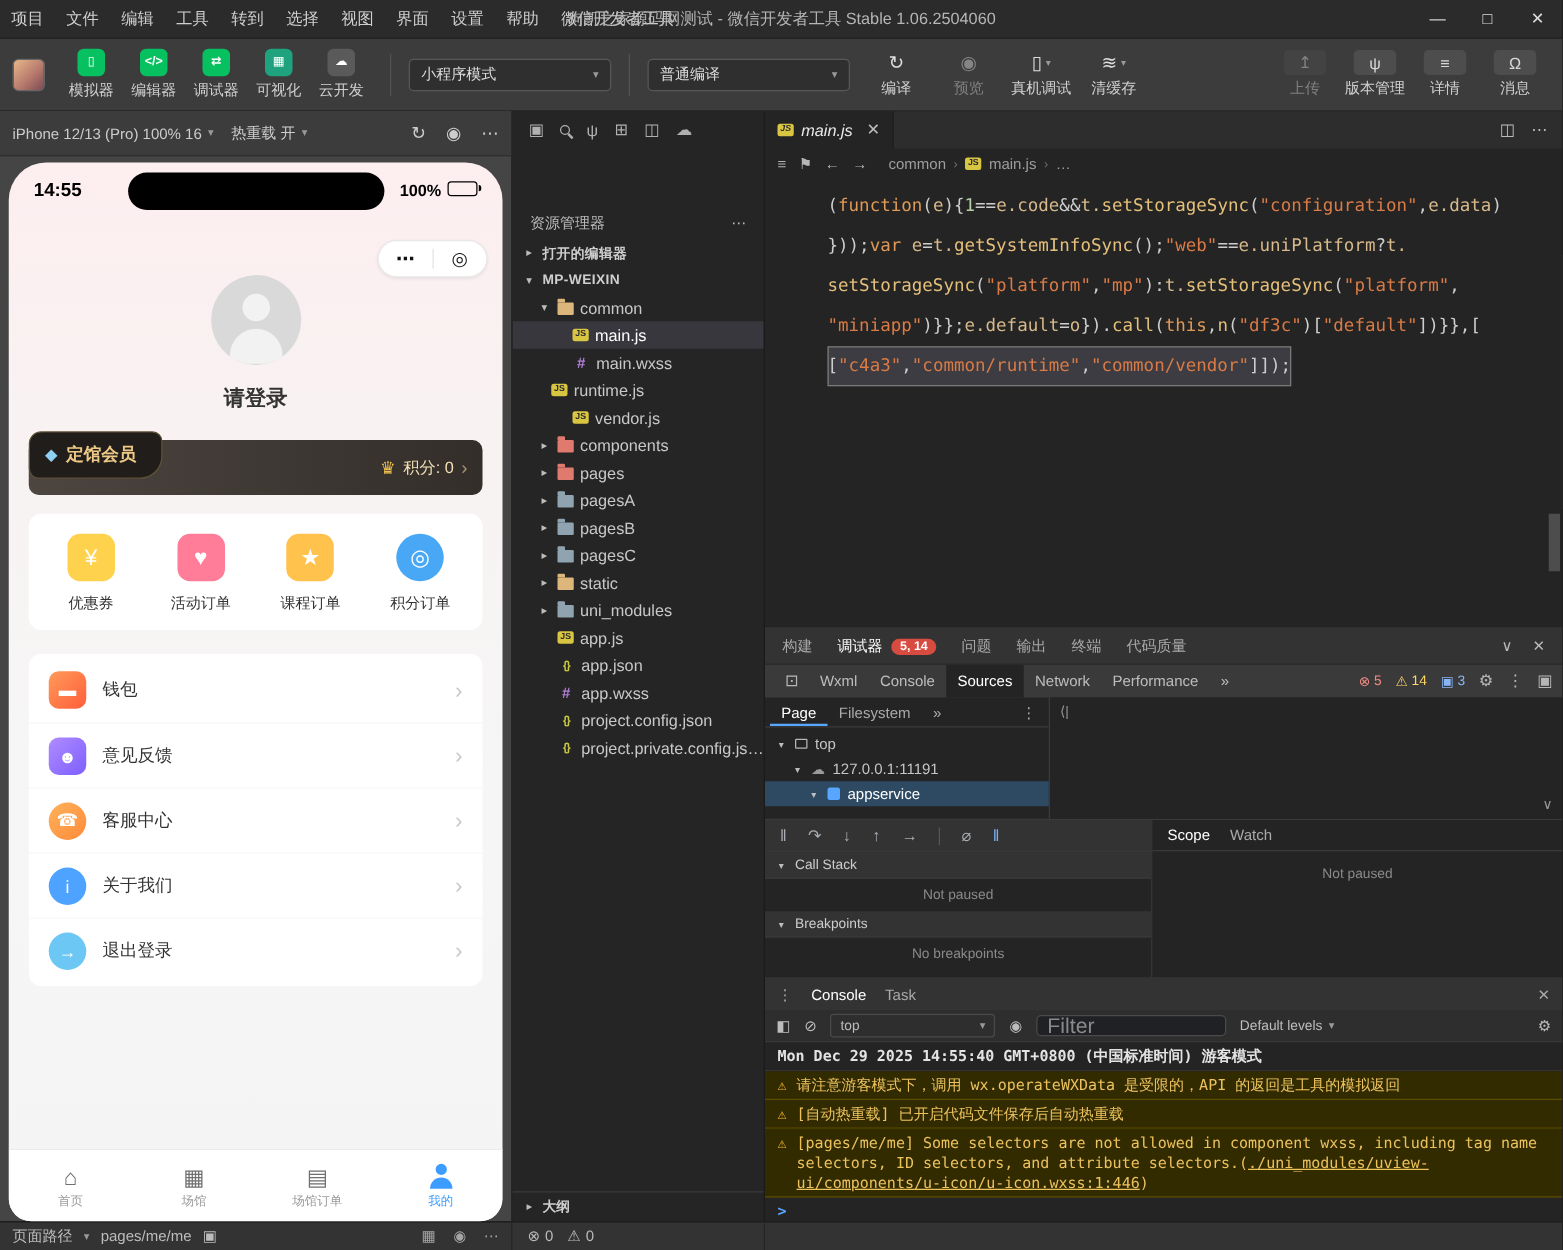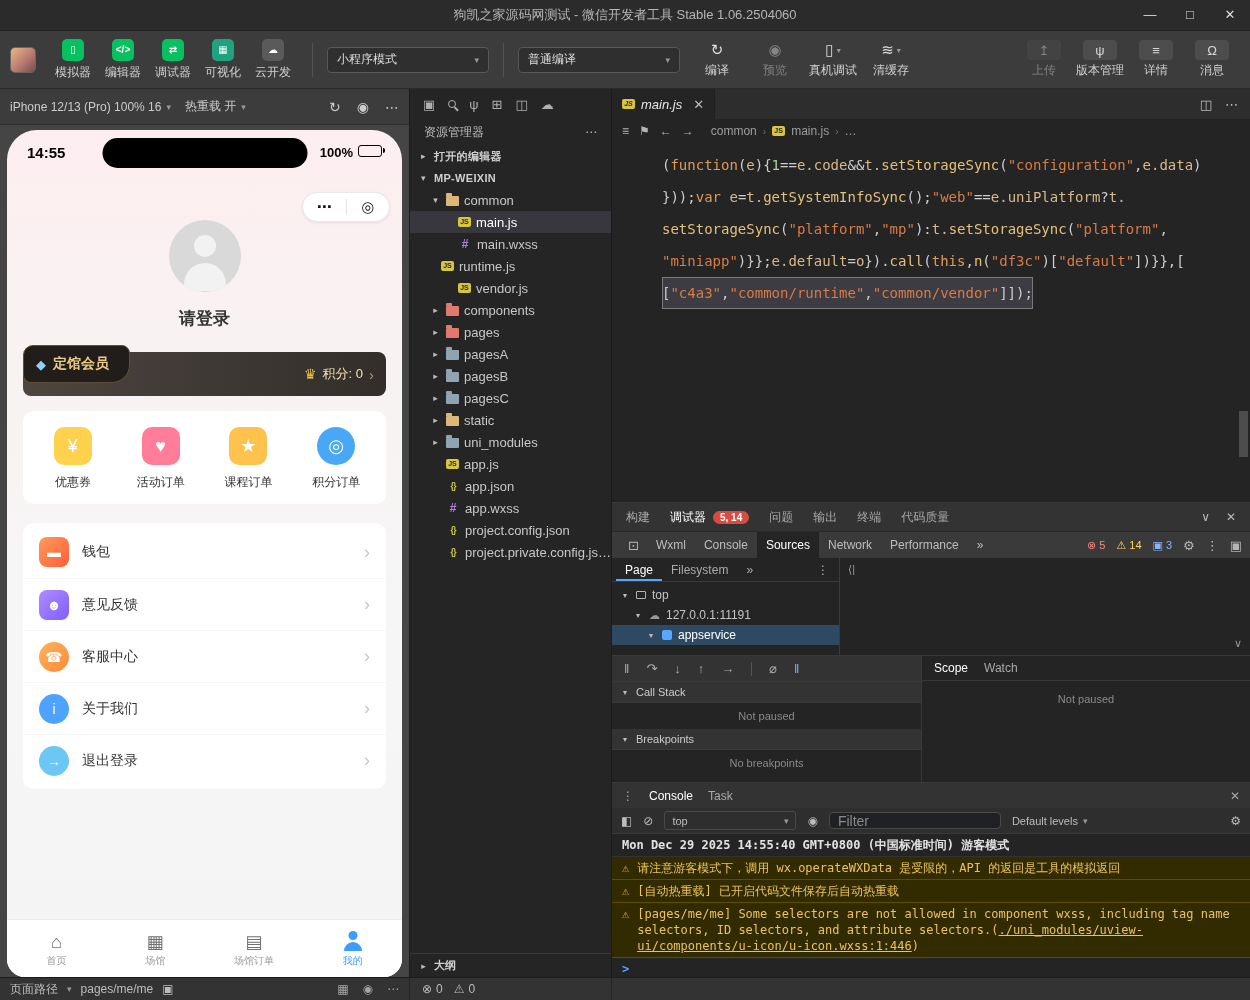--- a/index.html
+++ b/index.html
@@ -79,21 +79,21 @@
   .tab-item.active { color:#3c9cff; }
   .person-sm { position:relative; width:22px; height:20px; }
   .person-sm:before { content:""; position:absolute; top:0; left:50%; transform:translateX(-50%); width:9px; height:9px; border-radius:50%; background:#3c9cff; }
   .person-sm:after { content:""; position:absolute; bottom:0; left:50%; transform:translateX(-50%); width:18px; height:9px; border-radius:9px 9px 0 0; background:#3c9cff; }
 
   
   .explorer { flex:0 0 202px; background:#252526; display:flex; flex-direction:column; border-right:1px solid #1b1b1b; overflow:hidden; }
   .activity-row { flex:0 0 30px; display:flex; align-items:center; gap:13px; padding:0 13px; color:#b0b0b0; font-size:13px; }
   .mag { width:8px; height:8px; border:1.5px solid #b0b0b0; border-radius:50%; position:relative; display:inline-block; }
   .mag:after { content:""; position:absolute; width:5px; height:1.5px; background:#b0b0b0; transform:rotate(45deg); right:-4px; bottom:-2px; }
-  .exp-header { flex:0 0 26px; display:flex; align-items:center; padding:0 14px; font-size:12px; color:#bbb; }
+  .exp-header { flex:0 0 26px; display:flex; align-items:center; padding:0 14px; font-size:12px; color:#bbb;margin-top:46px; }
   .tree { flex:1; overflow:hidden; font-size:13px; }
   .tree-row { height:22px; display:flex; align-items:center; gap:5px; color:#c8c8c8; white-space:nowrap; overflow:hidden; }
   .tree-row.selected { background:#37373d; color:#fff; }
   .tree-row.section { font-size:11px; font-weight:bold; color:#cfcfcf; letter-spacing:.3px; }
   .chev { width:11px; text-align:center; font-size:9px; color:#bdbdbd; flex:0 0 11px; }
   .fold { width:13px; height:10px; border-radius:1px; position:relative; flex:0 0 13px; margin-top:1px; }
   .fold:before { content:""; position:absolute; top:-3px; left:0; width:6px; height:3px; background:inherit; border-radius:1px 1px 0 0; }
   .fi { flex:0 0 14px; text-align:center; font-weight:bold; }
   .fi-js { width:13px; height:10px; flex:0 0 13px; background:#d8c542; color:#2b2b2b; font-size:7px; font-weight:bold; line-height:10px; text-align:center; border-radius:2px; }
   .fi-wxss { color:#b180d7; font-size:12px; font-weight:bold; }
@@ -163,21 +163,21 @@
   .scope-tabs { flex:0 0 25px; display:flex; align-items:center; gap:16px; padding:0 12px; font-size:12px; color:#aaa; border-bottom:1px solid #3a3a3a; }
   .scope-tab.active { color:#fff; }
   .scope-empty { flex:1; display:flex; justify-content:center; padding-top:12px; color:#8a8a8a; font-size:11px; }
 
   
   .console { flex:1; display:flex; flex-direction:column; border-top:1px solid #3a3a3a; min-height:0; }
   .con-header { flex:0 0 25px; background:#333; display:flex; align-items:center; gap:15px; padding:0 10px; font-size:12px; color:#aaa; }
   .con-tab.active { color:#fff; }
   .con-toolbar { flex:0 0 26px; background:#2e2e2e; display:flex; align-items:center; gap:11px; padding:0 9px; font-size:12px; color:#bdbdbd; border-bottom:1px solid #3a3a3a; }
   .frame-dd { width:132px; height:19px; border:1px solid #4a4a4a; border-radius:3px; display:flex; align-items:center; justify-content:space-between; padding:0 7px; font-size:11px; }
-  .filter-input { width:172px; height:17px; background:#202124; border:1px solid #4a4a4a; border-radius:4px; color:#bbb; font-size:14px; padding:0 8px; outline:none; font-family:inherit; }
+  .filter-input { width:152px; height:17px; background:#202124; border:1px solid #4a4a4a; border-radius:4px; color:#bbb; font-size:17px; padding:0 8px; outline:none; font-family:inherit; }
   .filter-input::placeholder { color:#8a8a8a; }
   .levels { display:flex; align-items:center; gap:5px; font-size:11px; }
   .con-logs { flex:1; min-height:0; overflow:hidden; background:#242424; font-family:"DejaVu Sans Mono","Liberation Mono",monospace; font-size:12px; }
   .log { padding:3px 10px; border-bottom:1px solid #333; color:#e3e3e3; line-height:16px; }
   .log.info { font-weight:bold; }
   .log.warn { background:#332b00; border-color:#5c4d00; color:#ecc25e; display:flex; gap:8px; align-items:flex-start; }
   .warn-ic { color:#f2b32c; flex:0 0 auto; }
   .log-link { text-decoration:underline; }
   .prompt-row { padding:4px 10px; color:#58a6ff; font-weight:bold; }
 
@@ -188,20 +188,33 @@
   .sb-problems { flex:0 0 202px; display:flex; align-items:center; gap:11px; padding:0 12px; height:100%; border-right:1px solid #262626; }
   .prob { display:flex; align-items:center; gap:4px; }
   .sb-right { flex:1; display:flex; justify-content:flex-end; gap:18px; padding:0 14px; }
 </style>
 </head>
 <body>
 
 <div class="window">
 
   <div class="titlebar">
+    <div style="display:flex" id="menu-bar">
+        <span class="menu-item">项目</span>
+        <span class="menu-item">文件</span>
+        <span class="menu-item">编辑</span>
+        <span class="menu-item">工具</span>
+        <span class="menu-item">转到</span>
+        <span class="menu-item">选择</span>
+        <span class="menu-item">视图</span>
+        <span class="menu-item">界面</span>
+        <span class="menu-item">设置</span>
+        <span class="menu-item">帮助</span>
+        <span class="menu-item">微信开发者工具</span>
+      </div>
     <span class="tb-title">狗凯之家源码网测试 - 微信开发者工具 Stable 1.06.2504060</span>
     <div class="win-controls">
       <span class="win-btn">—</span>
       <span class="win-btn">□</span>
       <span class="win-btn">✕</span>
     </div>
   </div>
 
   <div class="toolbar">
     <div class="avatar"></div>

